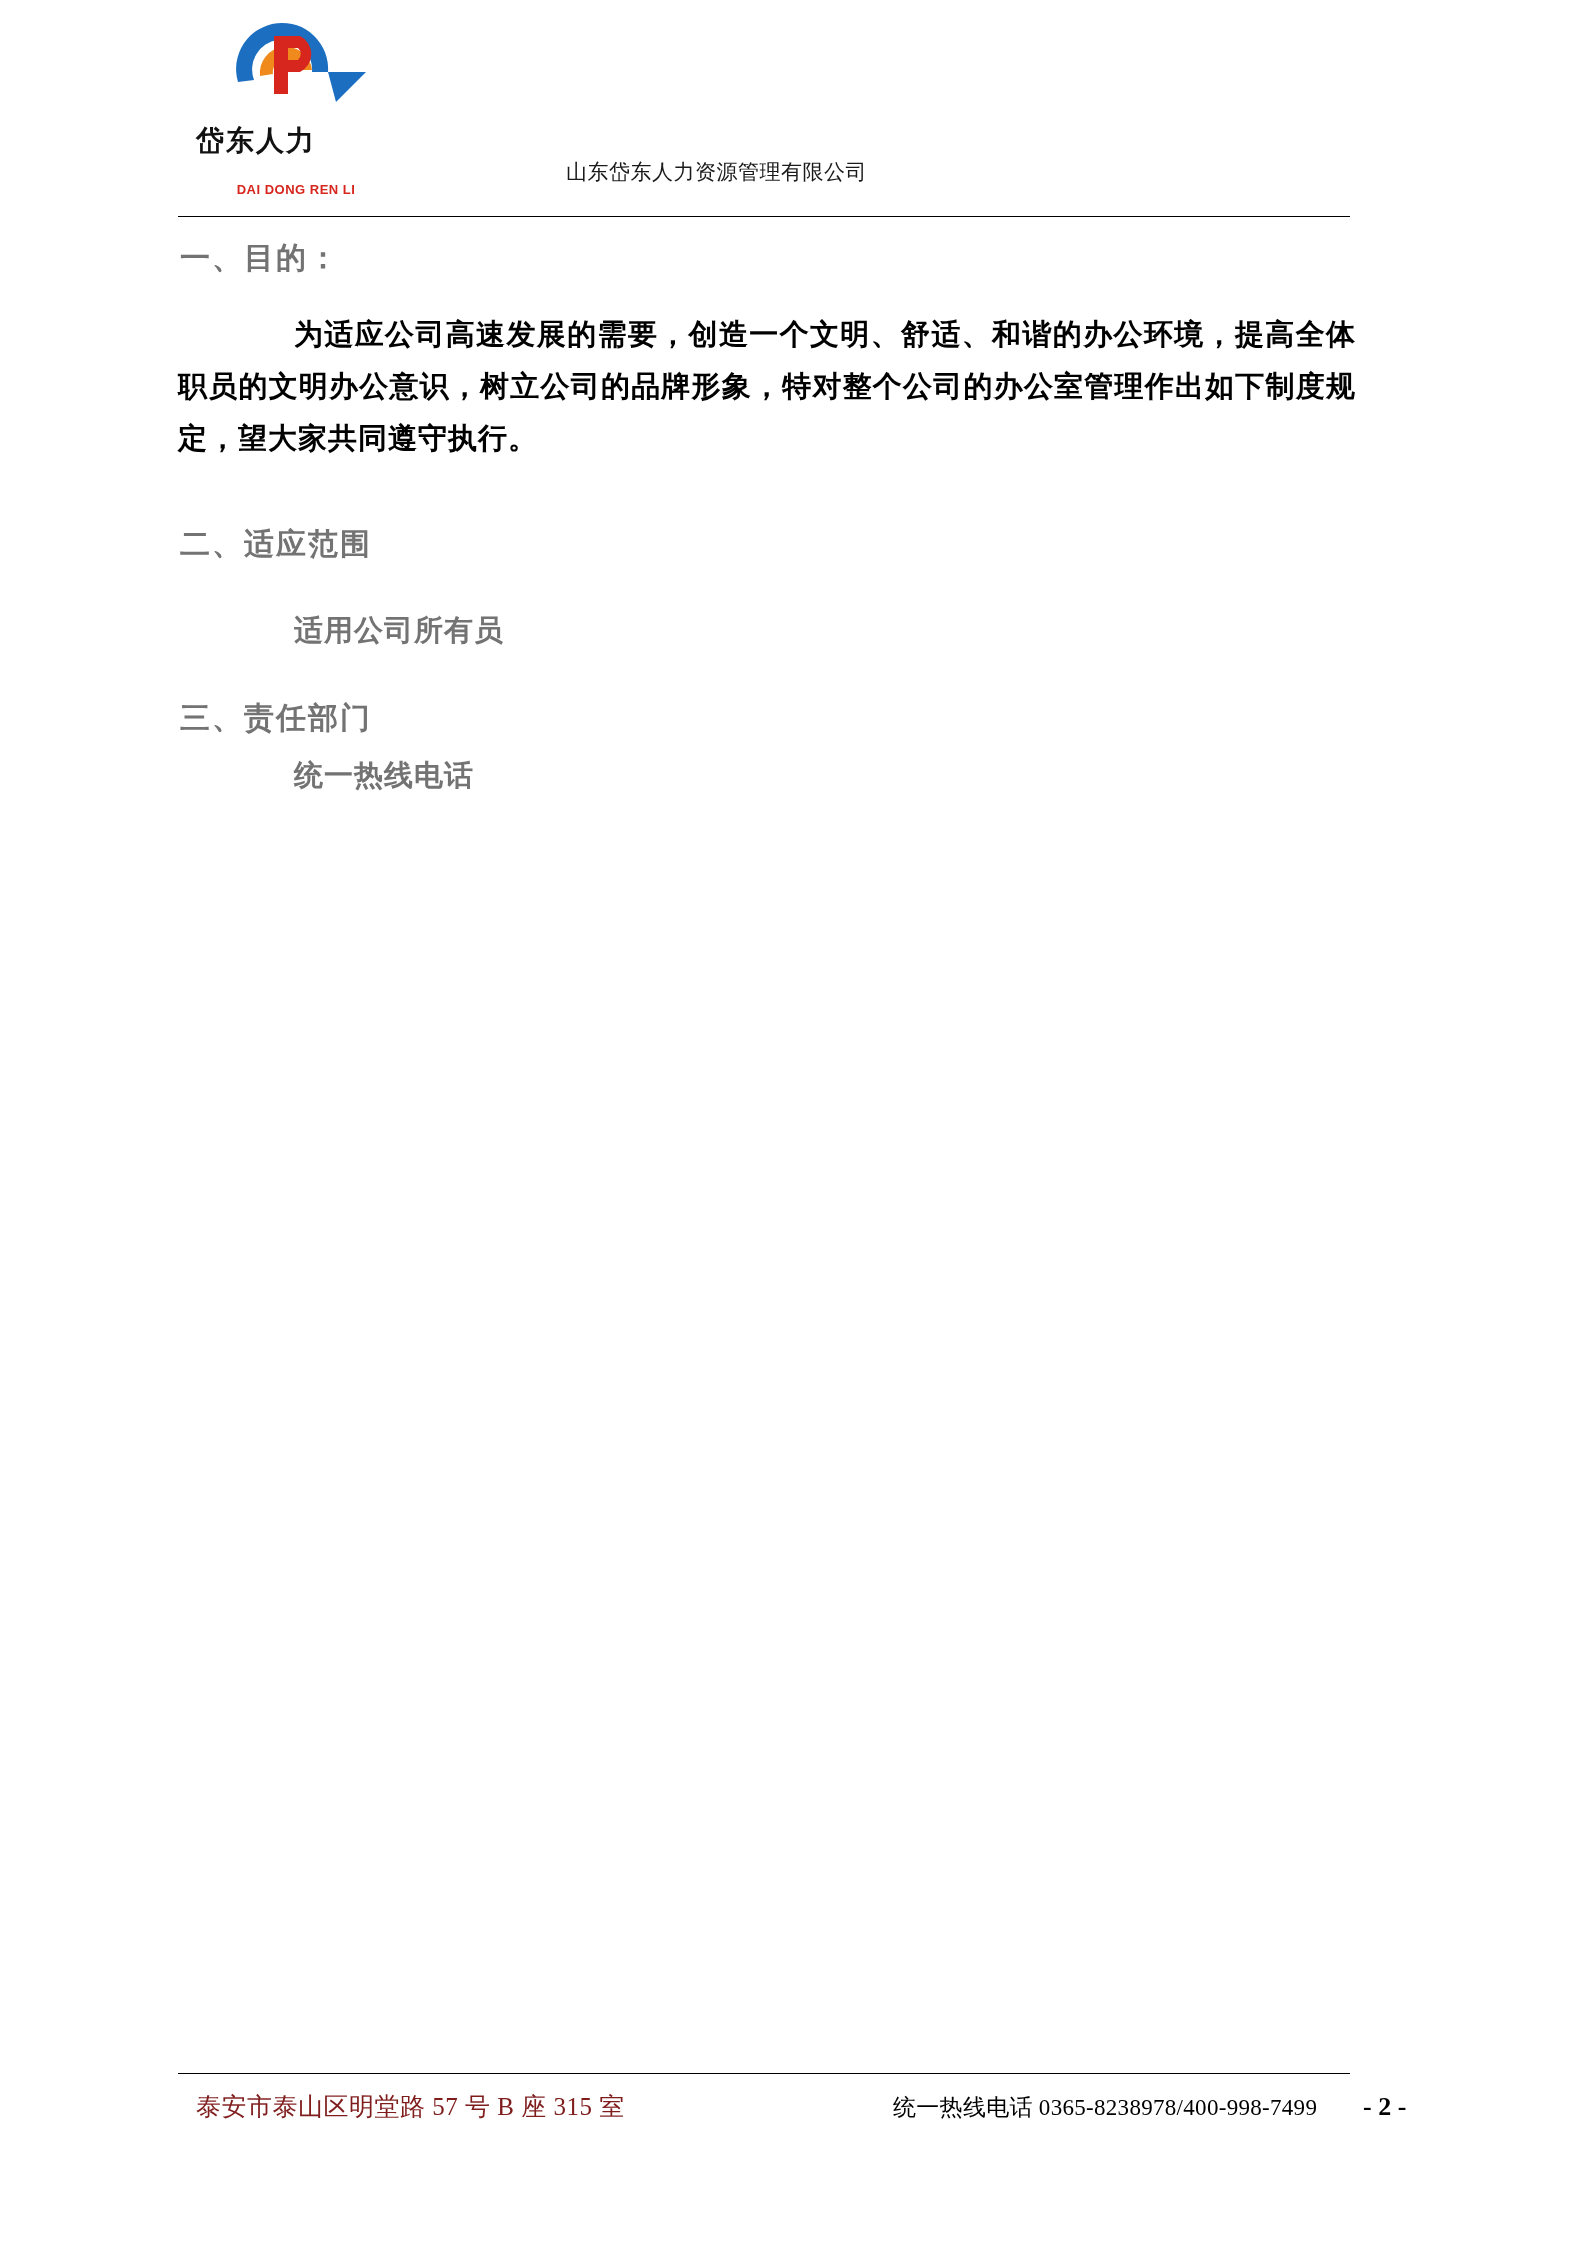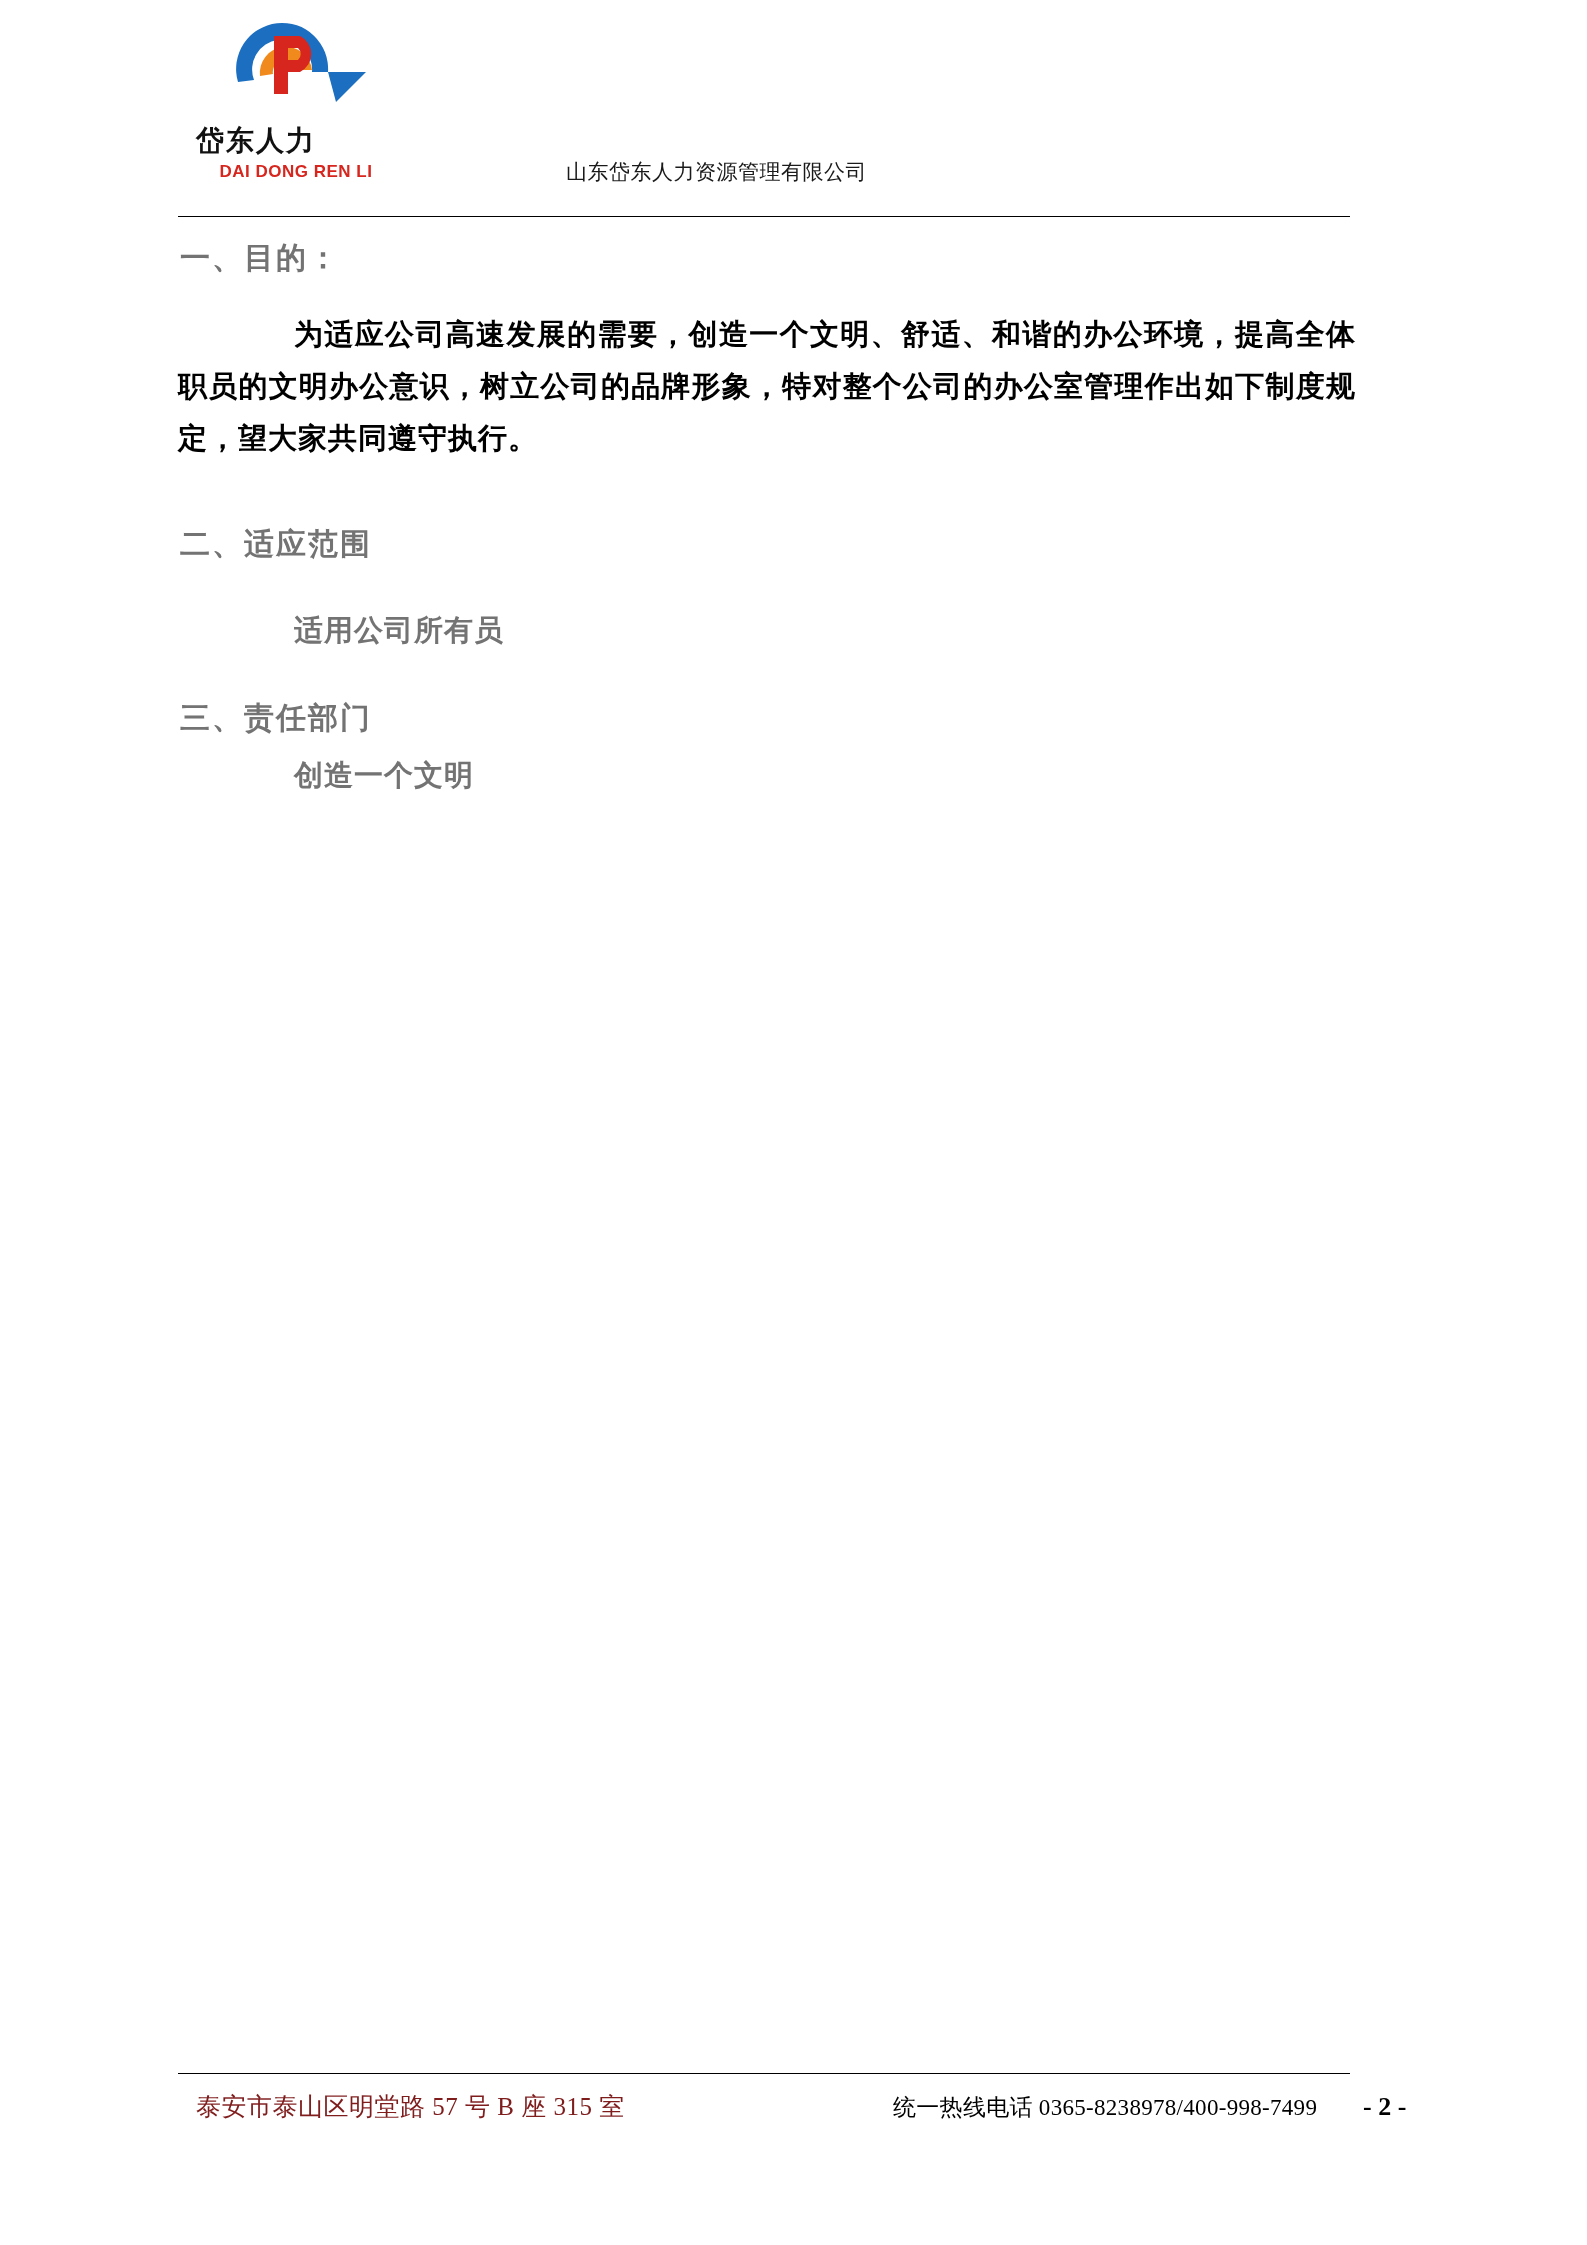--- a/index.html
+++ b/index.html
@@ -47,26 +47,26 @@
     font-family: "Liberation Sans", sans-serif;
     font-weight: bold;
     font-size: 28px;
     letter-spacing: 2px;
     color: #111111;
     white-space: nowrap;
   }
   .logo-en {
     position: absolute;
     left: 0;
-    top: 152px;
+    top: 172px;
     width: 200px;
     text-align: center;
     font-family: "Liberation Sans", sans-serif;
     font-weight: bold;
-    font-size: 17px;
+    font-size: 13px;
     letter-spacing: 0.5px;
     color: #d6261e;
     white-space: nowrap;
   }
   .header-company {
     position: absolute;
     left: 566px;
     top: 158px;
     font-family: "Liberation Sans", sans-serif;
     font-size: 21px;
@@ -196,21 +196,21 @@
   </div>
 
   <div class="body-area">
     <div class="heading h-purpose">一、目的：</div>
     <div class="para">为适应公司高速发展的需要，创造一个文明、舒适、和谐的办公环境，提高全体职员的文明办公意识，树立公司的品牌形象，特对整个公司的办公室管理作出如下制度规定，望大家共同遵守执行。</div>
 
     <div class="heading h-scope">二、适应范围</div>
     <div class="heading scope-text">适用公司所有员</div>
 
     <div class="heading h-dept">三、责任部门</div>
-    <div class="heading dept-text">创造一个文明</div>
+    <div class="heading dept-text">统一热线电话</div>
   </div>
 
   <div class="footer-rule"></div>
   <div class="footer-left">泰安市泰山区明堂路 57 号 B 座 315 室</div>
   <div class="footer-right">统一热线电话 0365-8238978/400-998-7499</div>
   <div class="page-number">- 2 -</div>
 
 </div>
 
 </body></html>

